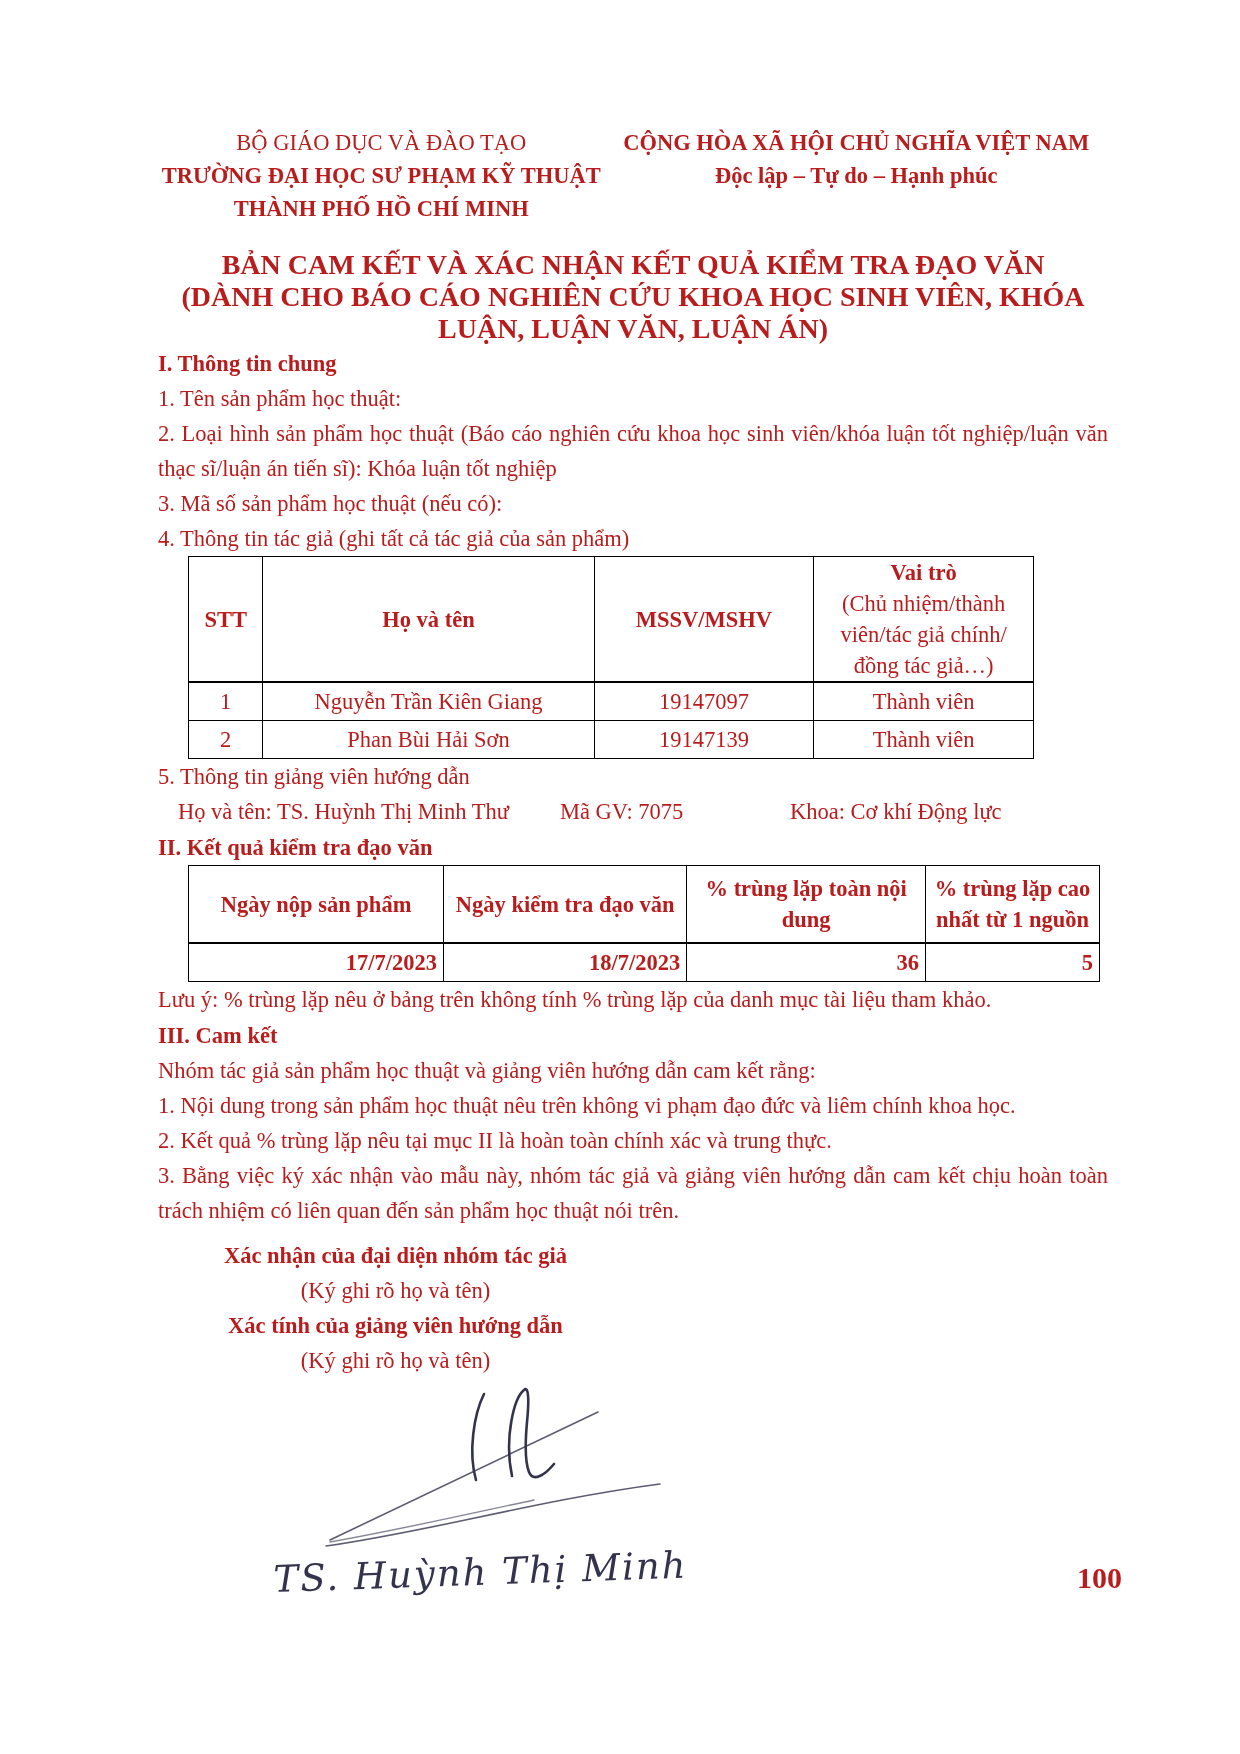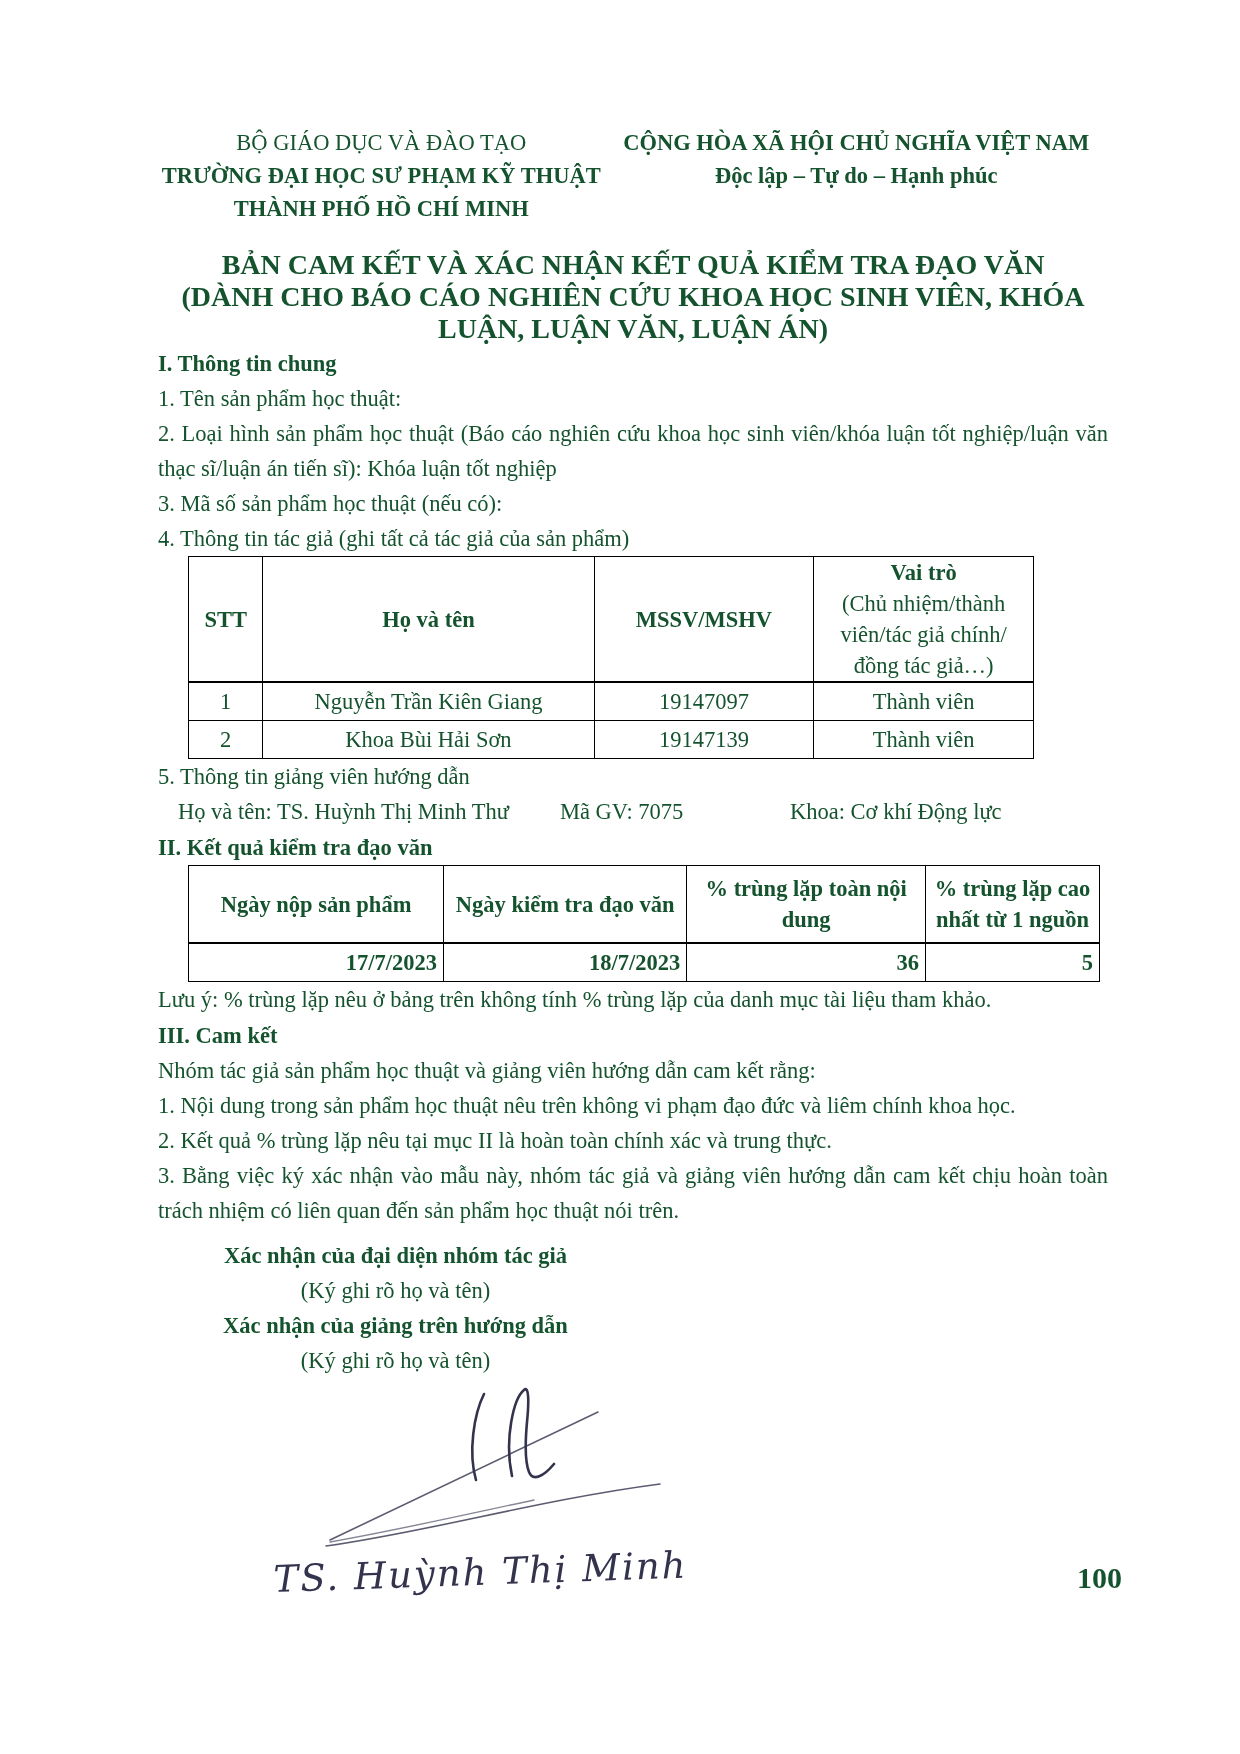--- a/index.html
+++ b/index.html
@@ -1,18 +1,18 @@
 <!DOCTYPE html>
 <html><head>
 <meta charset="utf-8">
 <style>
   html, body { margin:0; padding:0; background:#ffffff; }
   .page {
     position:relative; width:1240px; height:1754px; background:#ffffff;
-    color:#14532d; font-family:"Liberation Serif", serif; font-size:22.5px;
+    color:#b91c1c; font-family:"Liberation Serif", serif; font-size:22.5px;
     line-height:35px; overflow:hidden;border-radius:24px;
   }
   .content { position:absolute; left:158px; top:126px; width:950px; }
   .b { font-weight:bold; }
 
   .doc-header { display:flex; }
   .doc-header .hleft  { width:47%; text-align:center; line-height:33px; }
   .doc-header .hright { width:53%; text-align:center; line-height:33px; }
 
   .title-block { text-align:center; font-weight:bold; margin-top:24px; line-height:32px; font-size:28px; }
@@ -100,21 +100,21 @@
         </th>
       </tr>
       <tr>
         <td>1</td>
         <td>Nguyễn Trần Kiên Giang</td>
         <td>19147097</td>
         <td>Thành viên</td>
       </tr>
       <tr>
         <td>2</td>
-        <td>Khoa Bùi Hải Sơn</td>
+        <td>Phan Bùi Hải Sơn</td>
         <td>19147139</td>
         <td>Thành viên</td>
       </tr>
     </tbody>
       </table>
 
     <p class="line">5. Thông tin giảng viên hướng dẫn</p>
     <div class="advisor">
       <span class="a-name">Họ và tên: TS. Huỳnh Thị Minh Thư</span>
       <span class="a-code">Mã GV: 7075</span>
@@ -153,21 +153,21 @@
     <p class="line">1. Nội dung trong sản phẩm học thuật nêu trên không vi phạm đạo đức và liêm chính khoa học.</p>
     <p class="line">2. Kết quả % trùng lặp nêu tại mục II là hoàn toàn chính xác và trung thực.</p>
     <p class="line just">3. Bằng việc ký xác nhận vào mẫu này, nhóm tác giả và giảng viên hướng dẫn cam kết chịu hoàn toàn trách nhiệm có liên quan đến sản phẩm học thuật nói trên.</p>
 
     <div class="sig-row">
       <div class="sig-col">
         <div class="sig-title">Xác nhận của đại diện nhóm tác giả</div>
         <div>(Ký ghi rõ họ và tên)</div>
       </div>
       <div class="sig-col">
-        <div class="sig-title">Xác nhận của giảng trên hướng dẫn</div>
+        <div class="sig-title">Xác tính của giảng viên hướng dẫn</div>
         <div>(Ký ghi rõ họ và tên)</div>
         <div class="sig-draw">
           <svg class="sig-svg" width="430" height="230" viewBox="0 0 430 230">
             <path d="M208,96 C200,68 206,30 216,10" fill="none" stroke-width="2.6" stroke-linecap="round" stroke="#33334e"></path>
             <path d="M244,92 C236,54 246,14 256,6 C261,1 261,18 259,38 C257,60 257,78 261,88 C265,98 276,92 286,80" fill="none" stroke-width="2.6" stroke-linecap="round" stroke="#33334e"></path>
             <path d="M62,156 L330,28" fill="none" stroke-width="1.6" stroke-linecap="round" opacity="0.8" stroke="#33334e"></path>
             <path d="M58,162 C160,148 270,116 392,100" fill="none" stroke-width="1.6" stroke-linecap="round" opacity="0.8" stroke="#33334e"></path>
             <path d="M62,158 C130,146 200,130 266,116" fill="none" stroke-width="1.4" stroke-linecap="round" opacity="0.6" stroke="#33334e"></path>
             <text x="6" y="208" transform="rotate(-2 6 208)" fill="#33334e">TS. Huỳnh Thị Minh Thư</text>
           </svg>

